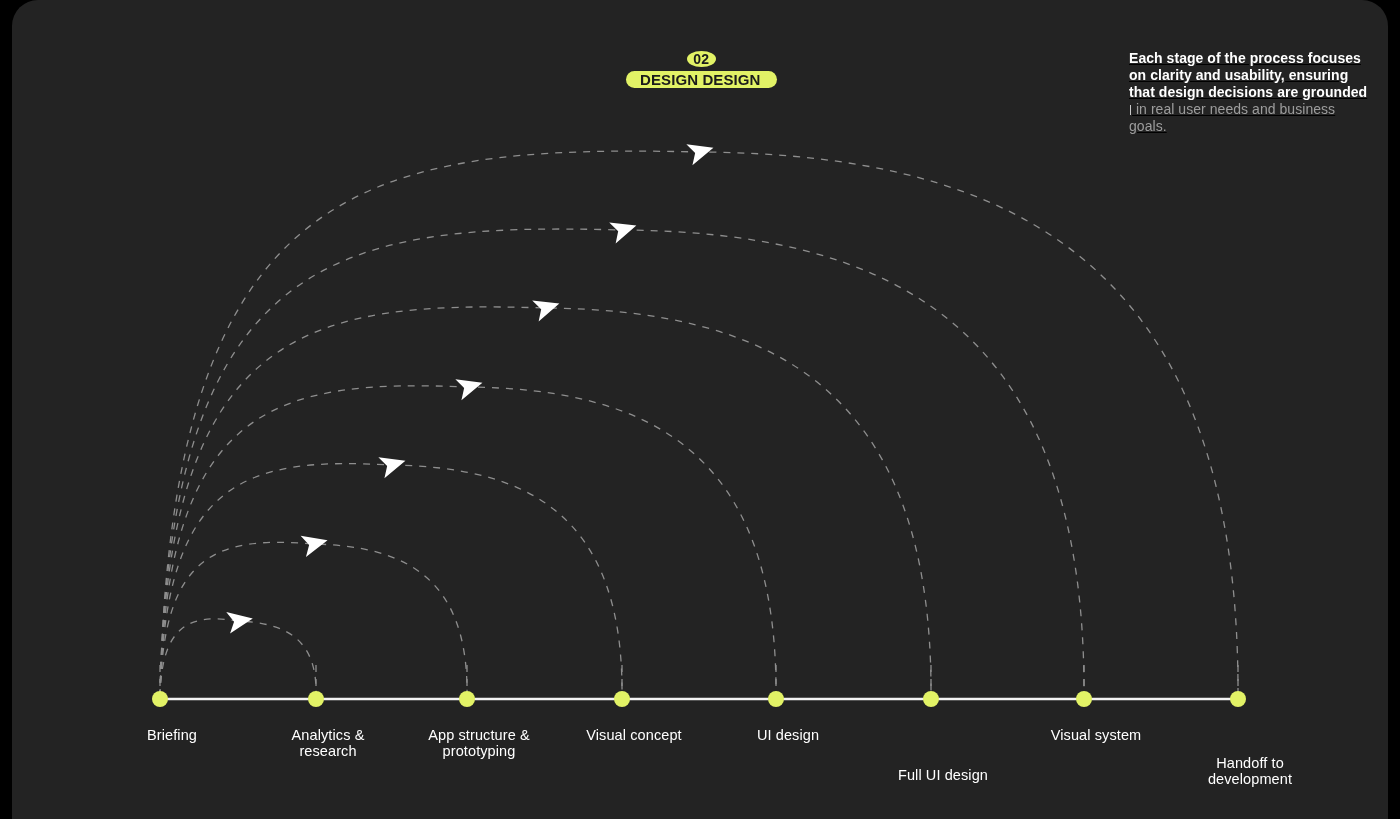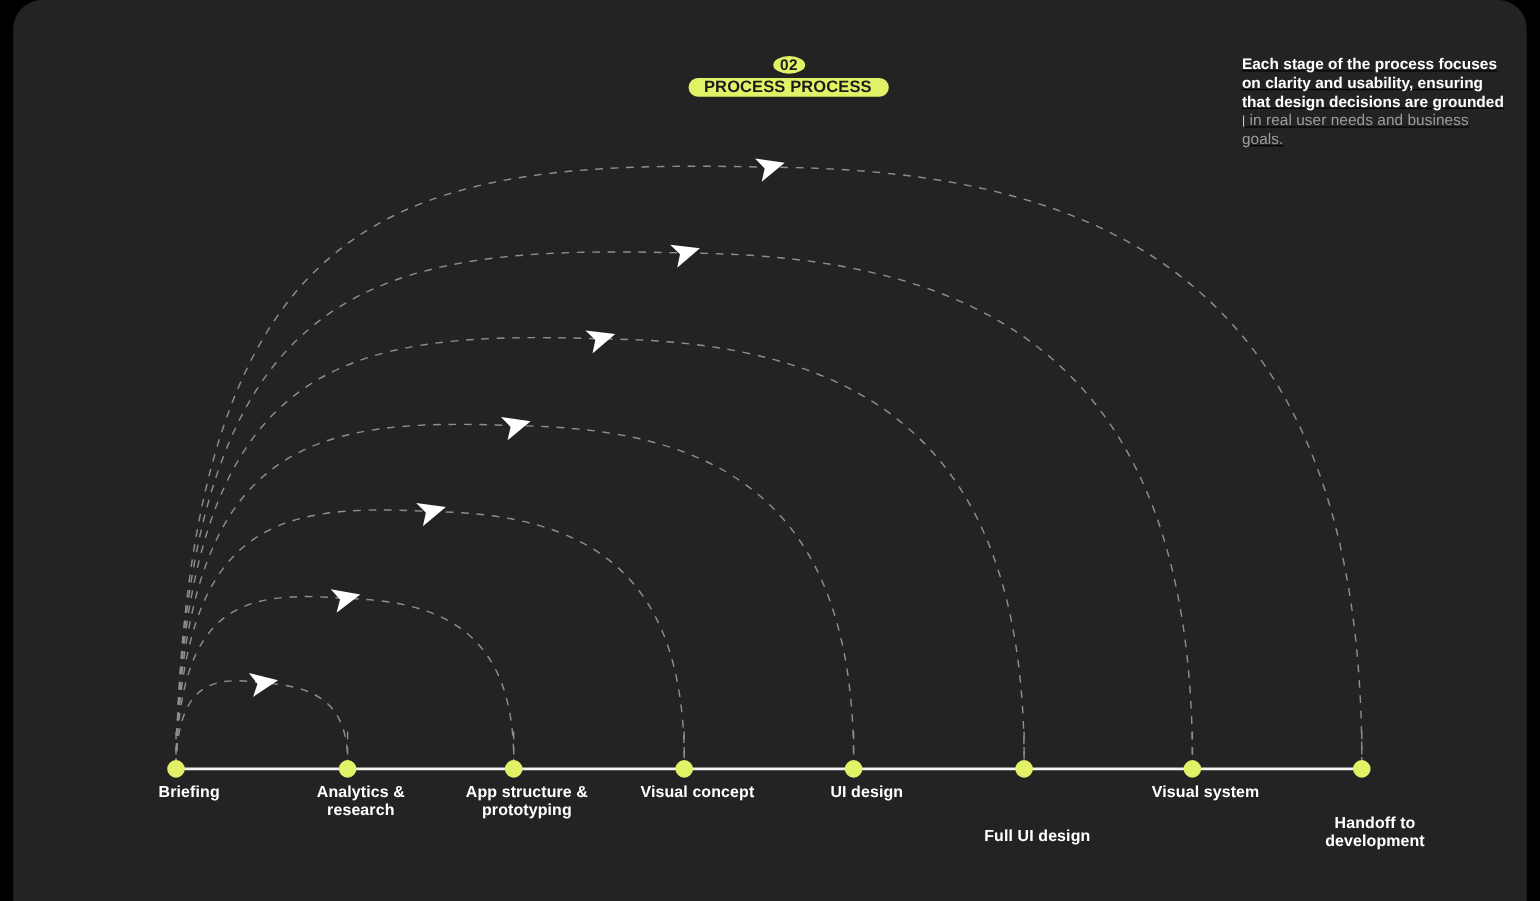--- a/index.html
+++ b/index.html
@@ -87,35 +87,36 @@
   .arrow-head { fill:#ffffff; }
   .base-line { stroke:#f2f2f2; stroke-width:2.4; }
   .node-dot  { fill:#E2F266; }
 
   .node-label {
     position:absolute;
     transform:translateX(-50%);
     text-align:center;
     color:#ffffff;
     font-size:14.5px;
-    font-weight:700;
+    font-weight:400;
     line-height:1.12;
     white-space:pre-line;
     letter-spacing:.1px;
+    margin-top:14px;
   }
 </style>
 </head>
 <body>
 
 <div id="page">
   <div id="card">
 
     <div id="badge">
       <div class="badge-num">02</div>
-      <div class="badge-pill">PROCESS PROCESS</div>
+      <div class="badge-pill">DESIGN DESIGN</div>
     </div>
 
     <div id="blurb">
       <span class="hl">Each stage of the process focuses on clarity and usability, ensuring that design decisions are grounded</span><span class="caret"></span><span class="dim"> in real user needs and business goals.</span>
     </div>
 
     <svg id="diagram" viewBox="0 0 1376 819">
       <g id="arcs-layer">
           <path d="M 148 697 C 149.5 624.9 177.64 613 226 621 C 271.24 623 306 636.6 304 697" class="arc-path"></path>
           <path d="M 148 697 C 151 551.75 206.14 536 301 544 C 390.32 546 457 575 455 697" class="arc-path"></path>

